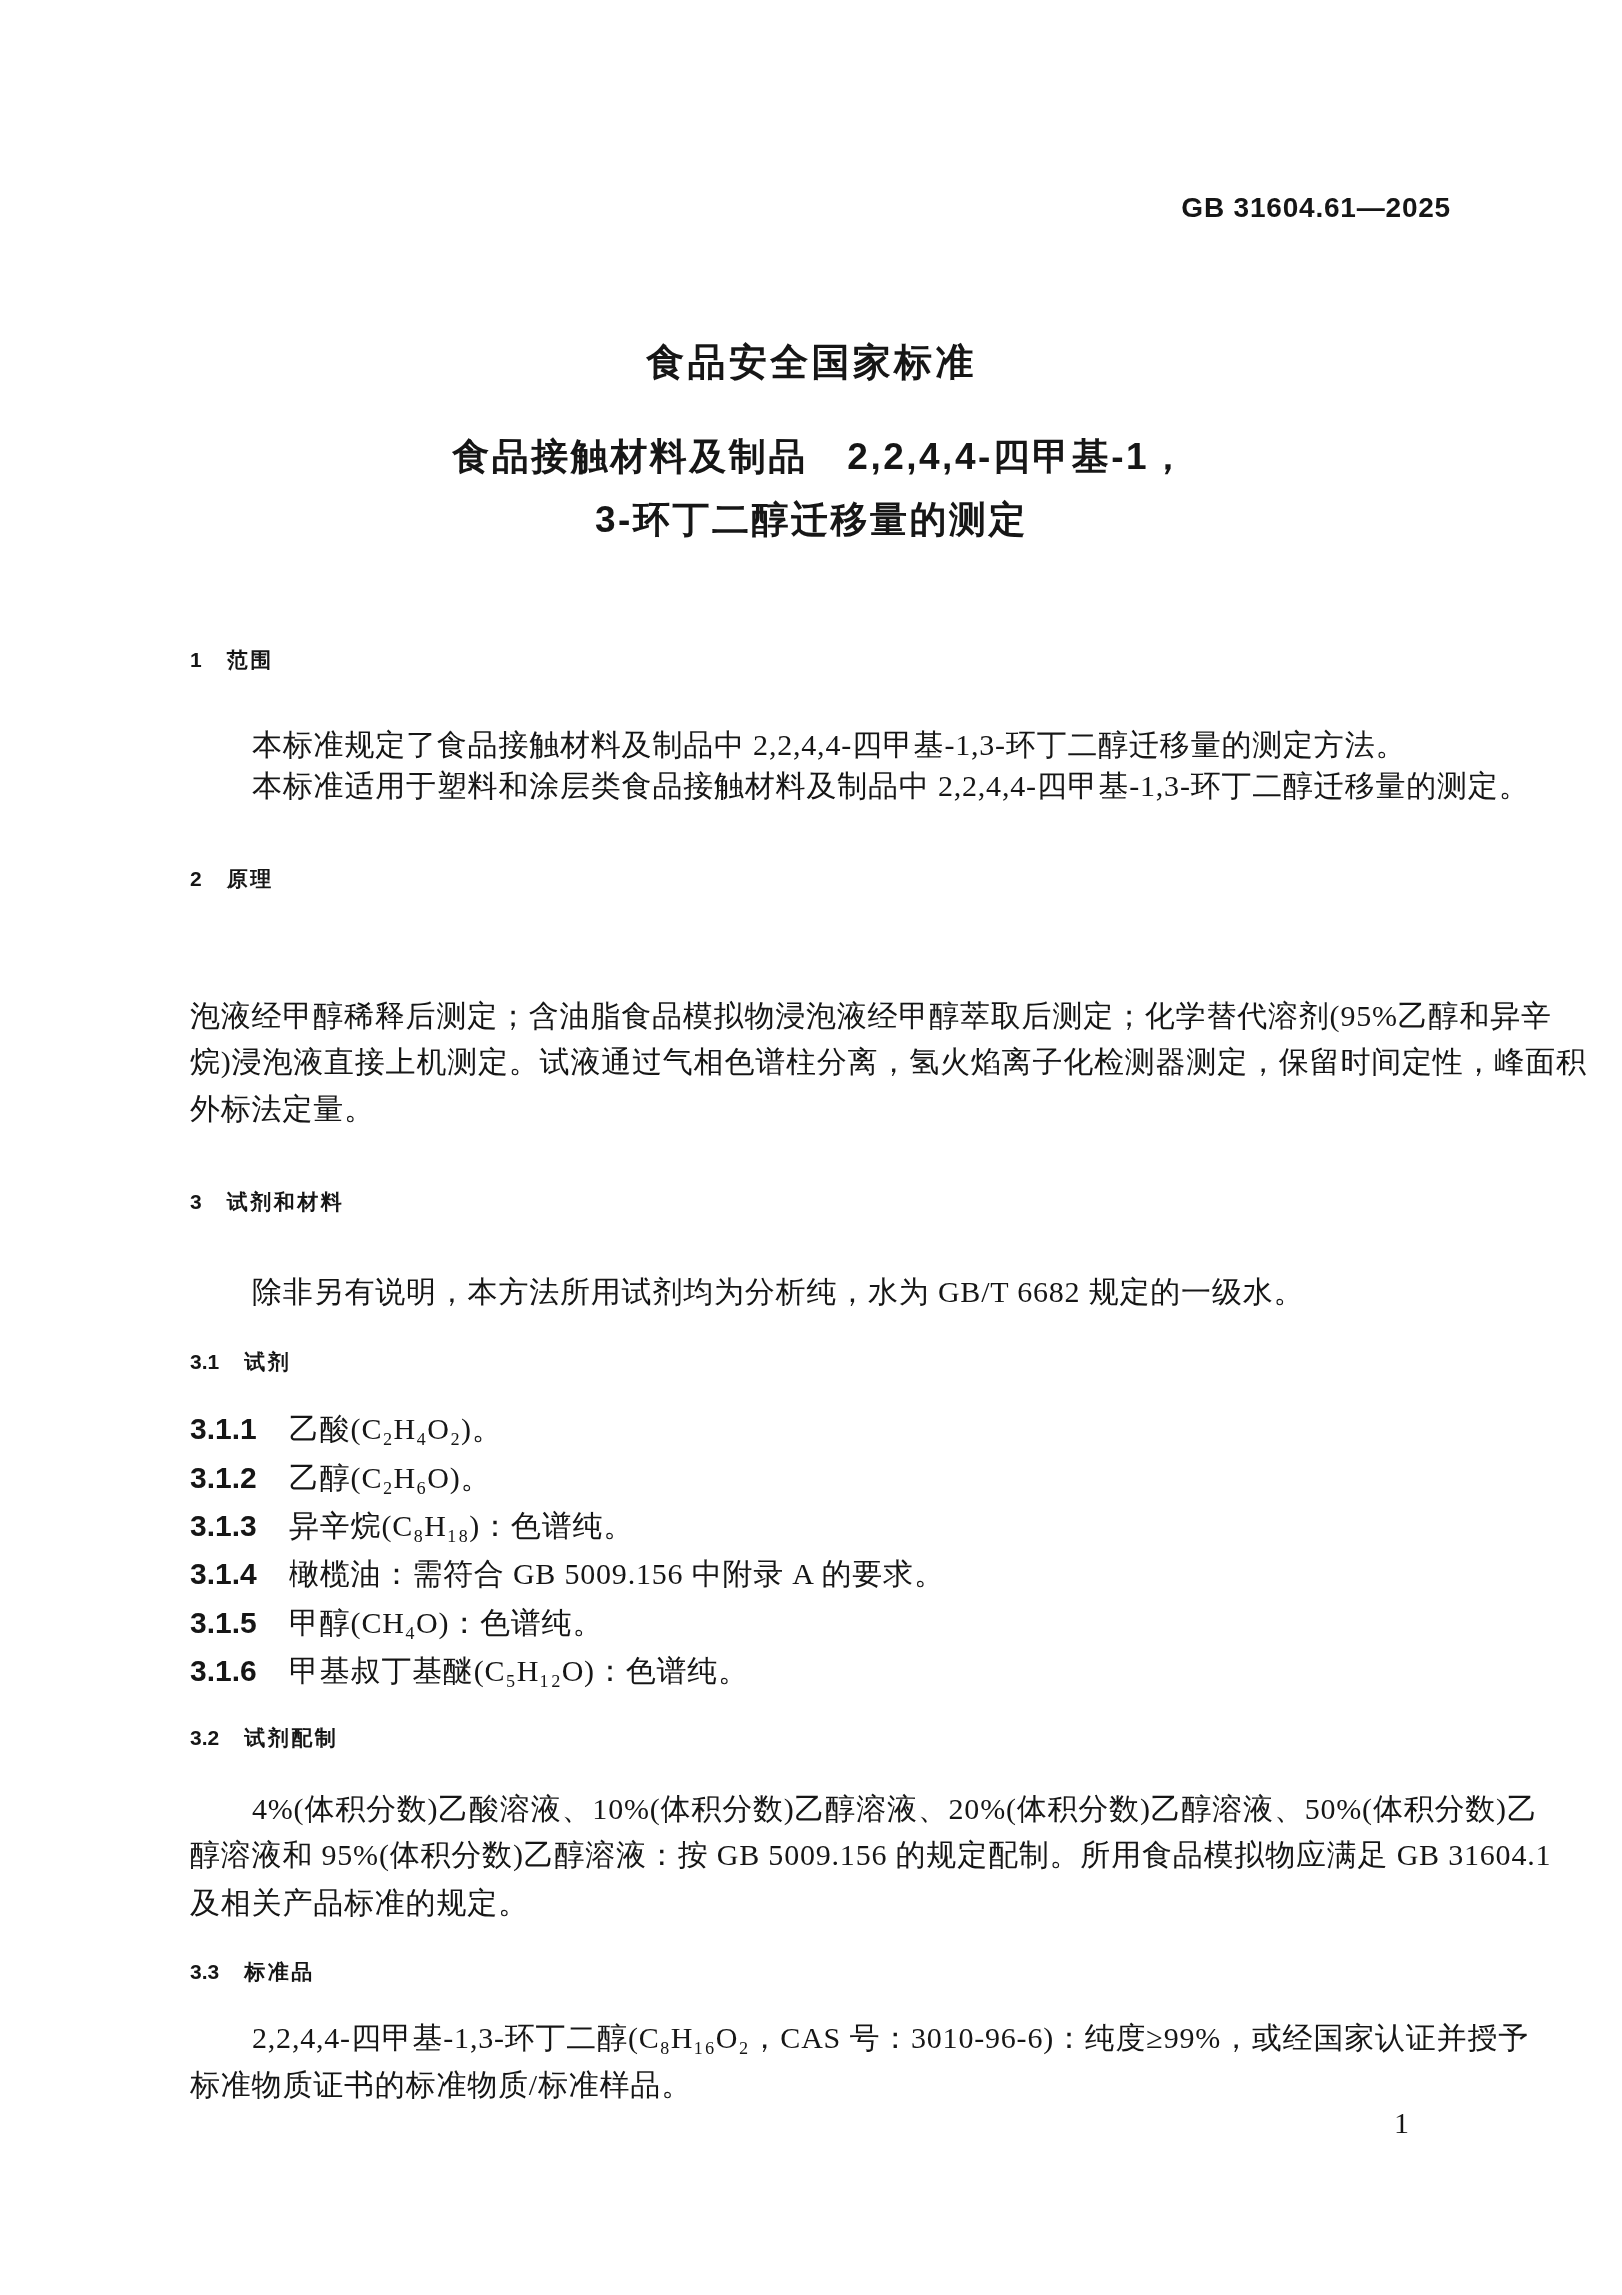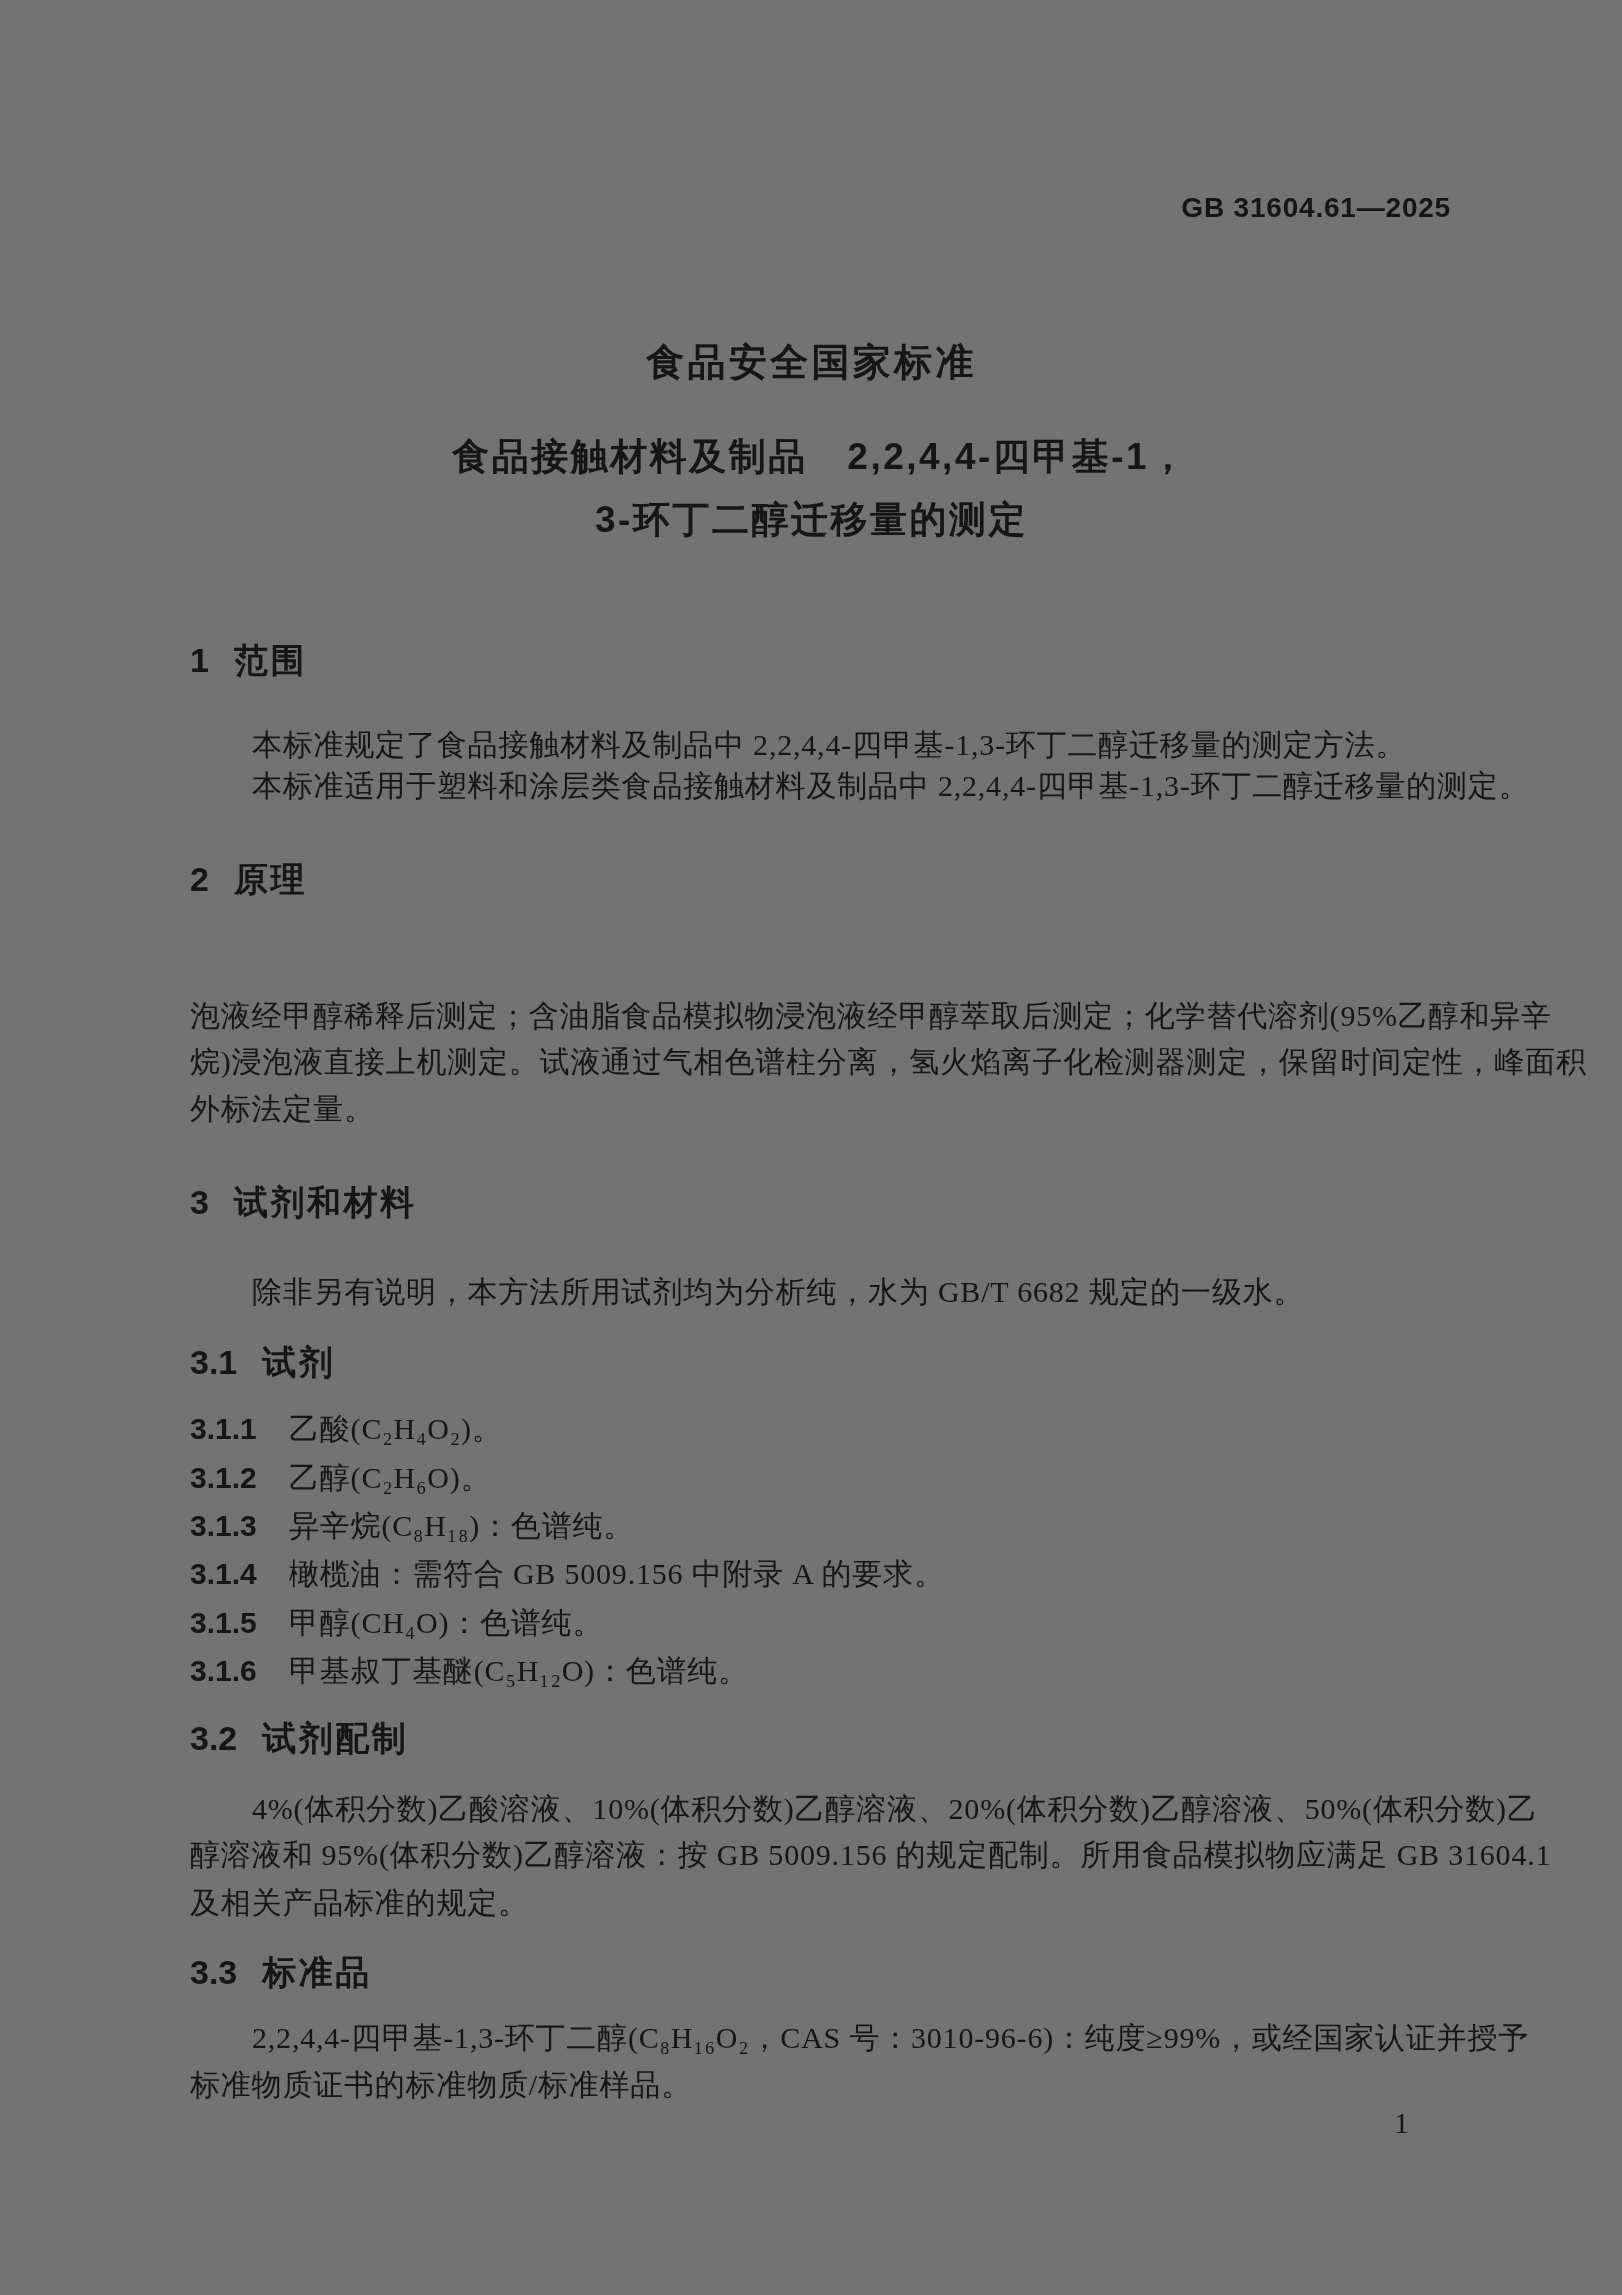--- a/index.html
+++ b/index.html
@@ -1,33 +1,33 @@
 <!DOCTYPE html>
 <html style="font-size:13.3px"><head>
 <meta charset="utf-8">
 <style>
   html,body{margin:0;padding:0;background:#888;}
   .page{
     position:relative;
     width:1623px;height:2295px;
-    background:#737373;
+    background:#ffffff;
     color:#161616;
     overflow:hidden;
   }
   .serif{font-family:"Liberation Serif","DejaVu Serif",serif;}
   .sans{font-family:"Liberation Sans","DejaVu Sans",sans-serif;font-weight:bold;}
   .abs{position:absolute;white-space:nowrap;}
   
   .std-code{top:192px;right:172px;font-size:28px;letter-spacing:0.8px;}
   
   .t1{top:337px;left:0;width:100%;text-align:center;font-size:38px;letter-spacing:3.3px;}
   .t2{top:432px;left:9px;width:100%;text-align:center;font-size:37px;letter-spacing:2.5px;}
   .t3{top:495px;left:0;width:100%;text-align:center;font-size:37px;letter-spacing:2.5px;}
   
-  .h{left:190px;font-size:34px;height:40px;line-height:40px;}
+  .h{left:190px;font-size:21px;height:40px;line-height:40px;}
   .h .num{display:inline-block;}
   .h .ttl{display:inline-block;margin-left:25px;letter-spacing:2.5px;}
   
   .bl{left:190px;width:1264px;font-size:30px;height:40px;line-height:40px;letter-spacing:0.8px;}
   .indent{padding-left:62px;}
   
   .li{left:190px;font-size:30px;height:40px;line-height:40px;}
   .li .num{display:inline-block;min-width:72px;}
   .li .txt{margin-left:27px;letter-spacing:0.8px;}
   .pageno{top:2106px;left:1394px;font-size:30px;}

